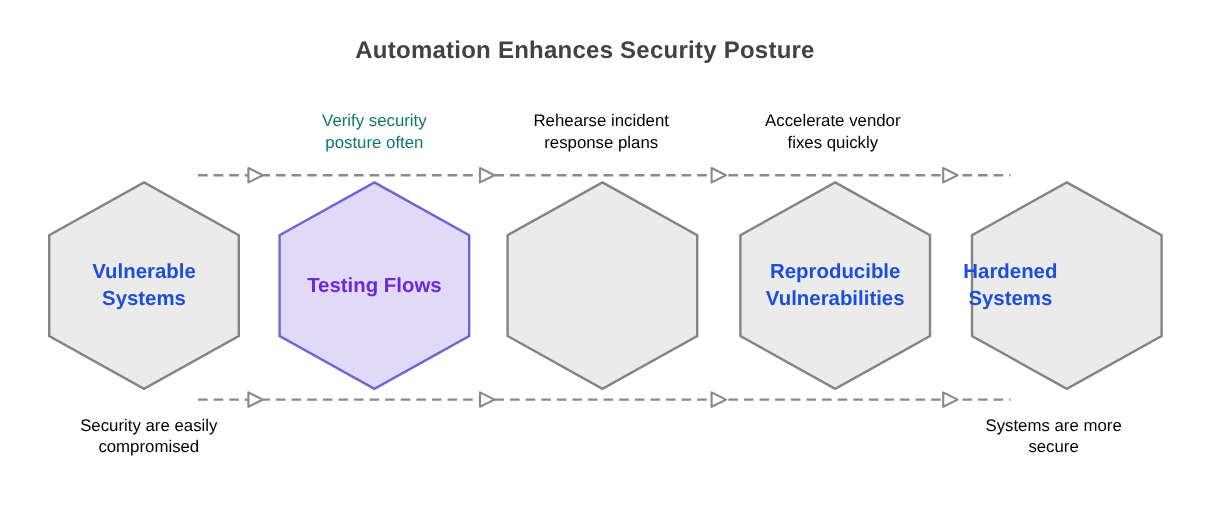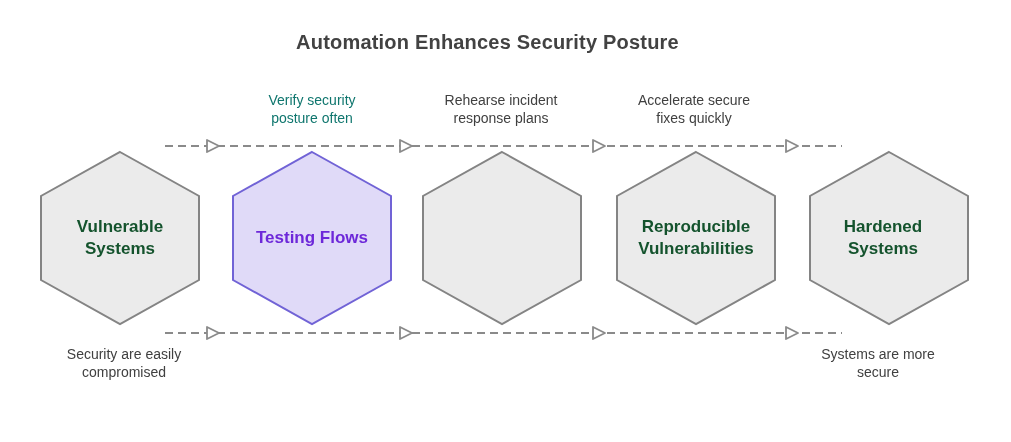--- a/index.html
+++ b/index.html
@@ -20,26 +20,26 @@
 
   .title {
     position: absolute; top: 31px; left: 0; width: 975px;
     text-align: center; font-size: 20px; font-weight: bold;
     color: #424242; letter-spacing: 0.2px;
   }
   .node-label {
     position: absolute; top: 152px; width: 158px; height: 172px;
     display: flex; align-items: center; justify-content: center;
     text-align: center; font-size: 17px; font-weight: bold;
-    color: #14532d; line-height: 1.3; white-space: pre-line;
+    color: #1d4ed8; line-height: 1.3; white-space: pre-line;
   }
   .node-label.accent { color: #6d28d9; }
   .annotation {
     position: absolute; width: 180px; text-align: center;
-    font-size: 14px; color: #404040; line-height: 1.3; white-space: pre-line;
+    font-size: 14px; color: #000000; line-height: 1.3; white-space: pre-line;
   }
   .annotation.accent { color: #0f766e; }
   .annotation.top { top: 91px; }
   .annotation.bottom { top: 345px; }
 </style>
 </head>
 <body>
 
 <div class="canvas">
 
@@ -65,28 +65,28 @@
     <polygon class="hex" points="889,152 968,196 968,280 889,324 810,280 810,196"></polygon>
   </svg>
 
   <div class="title">Automation Enhances Security Posture</div>
 
   <div class="node-label" style="left:41px">Vulnerable
 Systems</div>
   <div class="node-label accent" style="left:233px">Testing Flows</div>
   <div class="node-label" style="left:617px">Reproducible
 Vulnerabilities</div>
-  <div class="node-label" style="left:804px">Hardened
+  <div class="node-label" style="left:763px">Hardened
 Systems</div>
 
   <div class="annotation top accent" style="left:222px">Verify security
 posture often</div>
   <div class="annotation top" style="left:411px">Rehearse incident
 response plans</div>
-  <div class="annotation top" style="left:604px">Accelerate secure
+  <div class="annotation top" style="left:604px">Accelerate vendor
 fixes quickly</div>
 
   <div class="annotation bottom" style="left:34px">Security are easily
 compromised</div>
   <div class="annotation bottom" style="left:788px">Systems are more
 secure</div>
 
 </div>
 
 </body></html>

